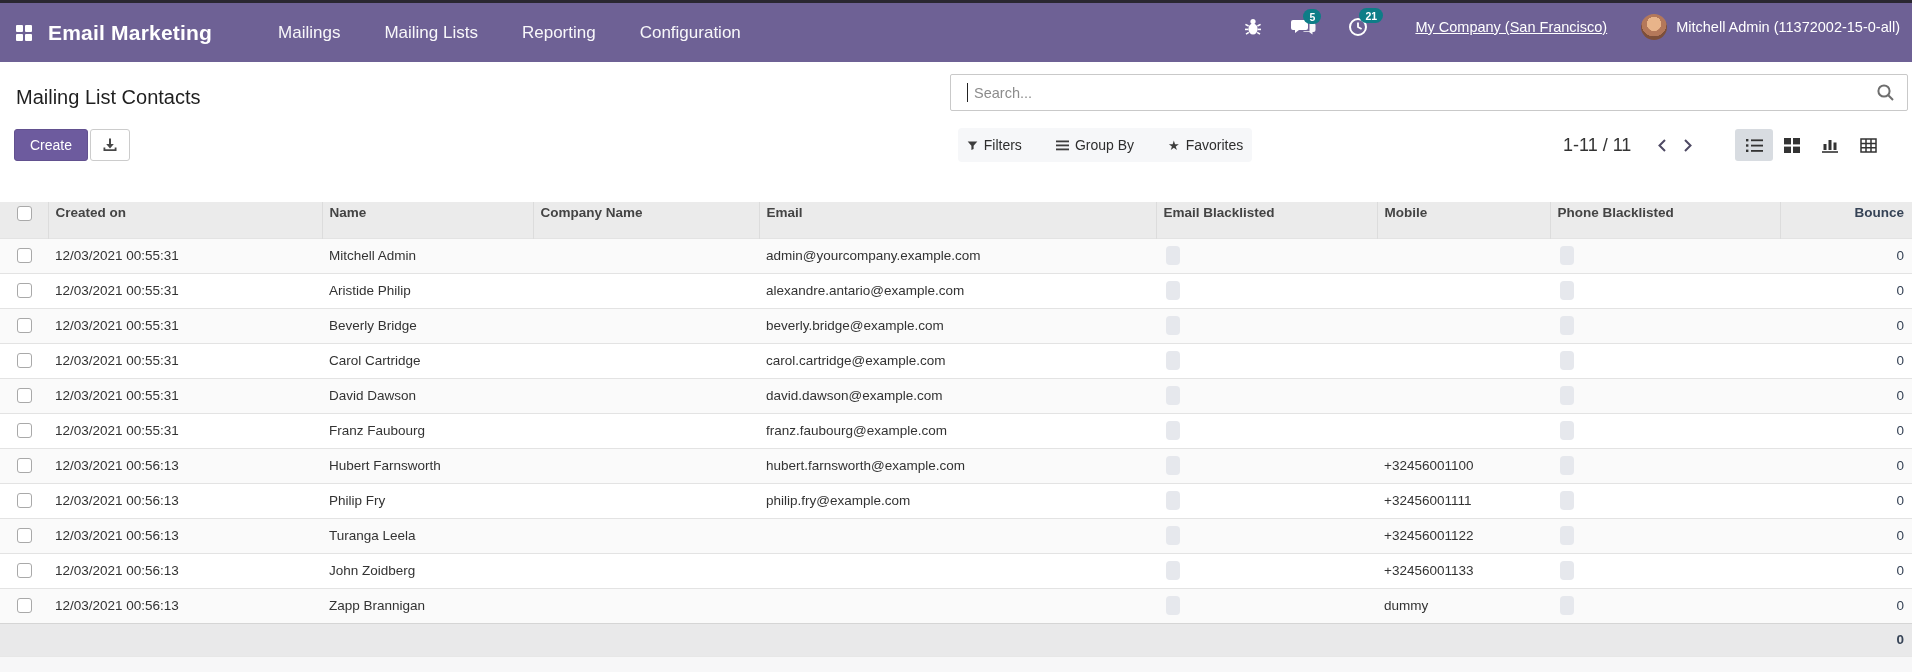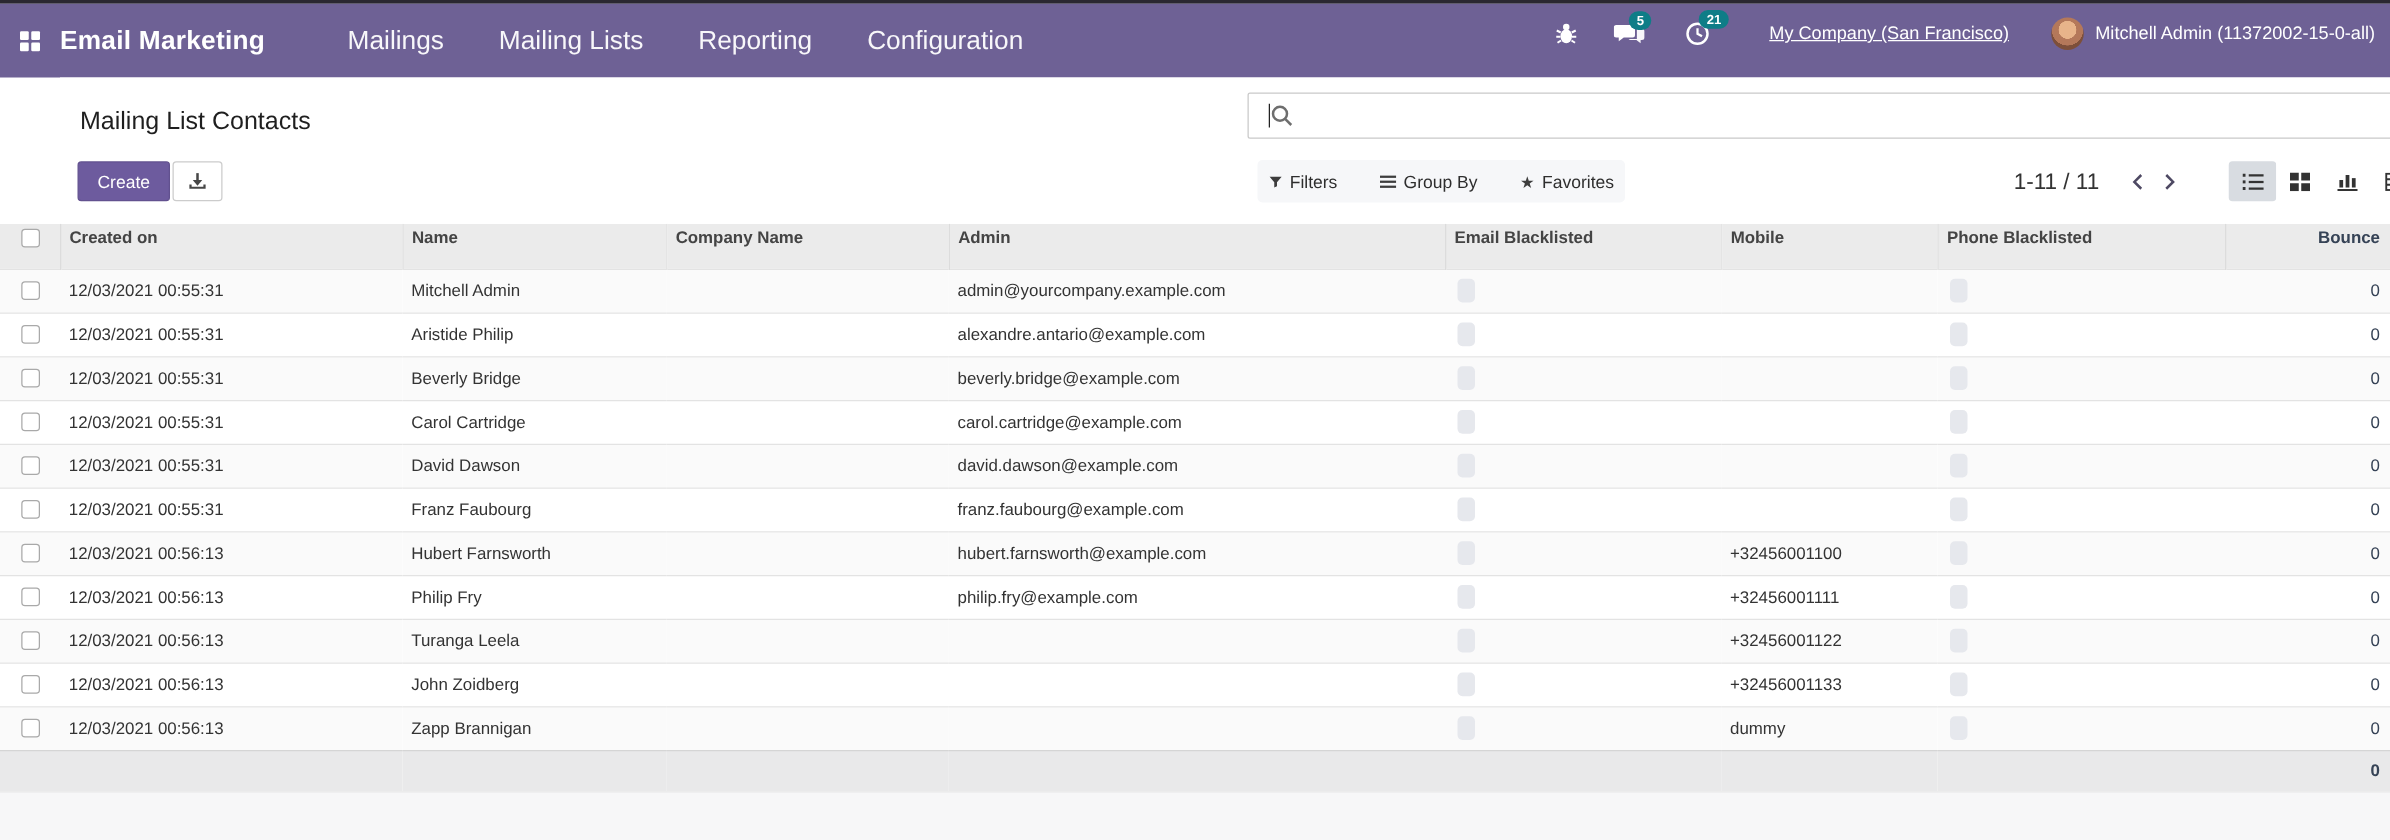--- a/index.html
+++ b/index.html
@@ -8,33 +8,33 @@
   .app { position:relative; width:1912px; height:672px; }
 
   
   .topstrip { height:3px; background:#2a2731; }
 
   
   .navbar { position:relative; height:59px; background:#6e6195; display:flex; align-items:center; color:#fff; }
   .apps-btn { margin-left:14px; width:20px; height:20px; display:flex; align-items:center; justify-content:center; cursor:pointer; }
   .brand { margin-left:14px; font-size:21px; font-weight:700; letter-spacing:.2px; cursor:pointer; }
   .nav-menus { display:flex; margin-left:44px; }
-  .nav-item { padding:0 22px; font-size:21px; color:rgba(255,255,255,.95); line-height:48px; cursor:pointer; }
+  .nav-item { padding:0 22px; font-size:17px; color:rgba(255,255,255,.95); line-height:48px; cursor:pointer; }
   .systray { position:absolute; right:0; top:0; height:48px; display:flex; align-items:center; }
   .tray-icon { position:relative; margin-right:30px; display:flex; align-items:center; cursor:pointer; }
   .badge { position:absolute; top:-8px; left:12px; background:#0e7d87; color:#fff; font-size:10.5px; font-weight:700;
            padding:1.5px 6px; border-radius:9px; line-height:12px; }
   .company { font-size:14.5px; margin-right:34px; cursor:pointer; white-space:nowrap;text-decoration:underline; }
   .usermenu { display:flex; align-items:center; margin-right:12px; cursor:pointer;text-align:right; }
   .avatar { width:26px; height:26px; border-radius:50%; margin-right:9px;
             background:radial-gradient(circle at 50% 38%, #e8b48a 0 34%, #b4785a 35% 60%, #7d4f3a 61% 100%); }
   .username { font-size:14.5px; white-space:nowrap; }
 
   
-  .control { position:relative; height:117px; background:#fff;margin-left:48px; }
+  .control { position:relative; height:140px; background:#fff; }
   .page-title { position:absolute; left:16px; top:24px; font-size:20px; color:#1f1f1f; }
   .btn-create { position:absolute; left:14px; top:67px; width:74px; height:32px; background:#6d5b9e; color:#fff;
                 border:1px solid #62518f; border-radius:3px; font-size:14px; font-family:inherit; cursor:pointer; }
   .btn-export { position:absolute; left:90px; top:67px; width:40px; height:32px; background:#fff;
                 border:1px solid #ccc; border-radius:3px; display:flex; align-items:center; justify-content:center; cursor:pointer; }
 
   .searchbar { position:absolute; left:950px; top:12px; width:958px; height:37px; background:#fff;
                border:1px solid #c9c9c9; border-radius:2px; display:flex; align-items:center; padding:0 8px; }
   .facet { display:flex; align-items:stretch; height:27px; border:1px solid #b9b9c4; border-radius:2px; overflow:hidden; }
   .facet-ico { width:30px; background:#7566a8; display:flex; align-items:center; justify-content:center; }
@@ -149,20 +149,21 @@
         <svg width="16" height="16" viewBox="0 0 16 16" fill="#474747">
           <rect x="7" y="1.5" width="2" height="6.5"></rect>
           <polygon points="4.2,7 11.8,7 8,11.5"></polygon>
           <path d="M1.5 10.5 v3.5 h13 v-3.5 h-1.8 v1.8 h-9.4 v-1.8 z"></path>
         </svg>
       </span>
     </button>
 
     <div class="searchbar">
       <div class="caret"></div>
+      <input class="search-input" type="text" placeholder="Search..." style="">
       <span class="mag">
         <svg width="19" height="19" viewBox="0 0 19 19" fill="none" stroke="#6e6e6e" stroke-width="2">
           <circle cx="8" cy="8" r="5.6"></circle>
             <path d="M12.3 12.3 L17 17"></path>
         </svg>
       </span>
     </div>
 
     <div class="filtergroup">
       <div class="fbtn">
@@ -258,21 +259,21 @@
         <col style="width:173px">
         <col style="width:230px">
         <col style="width:132px">
     </colgroup>
     <thead>
       <tr>
         <th class="c-sel"><span class="cb"></span></th>
         <th>Created on</th>
         <th>Name</th>
         <th>Company Name</th>
-        <th>Admin</th>
+        <th>Email</th>
         <th>Email Blacklisted</th>
         <th>Mobile</th>
         <th>Phone Blacklisted</th>
         <th class="num">Bounce</th>
       </tr>
     </thead>
     <tbody>
         <tr>
           <td class="c-sel"><span class="cb"></span></td>
           <td>12/03/2021 00:55:31</td>

